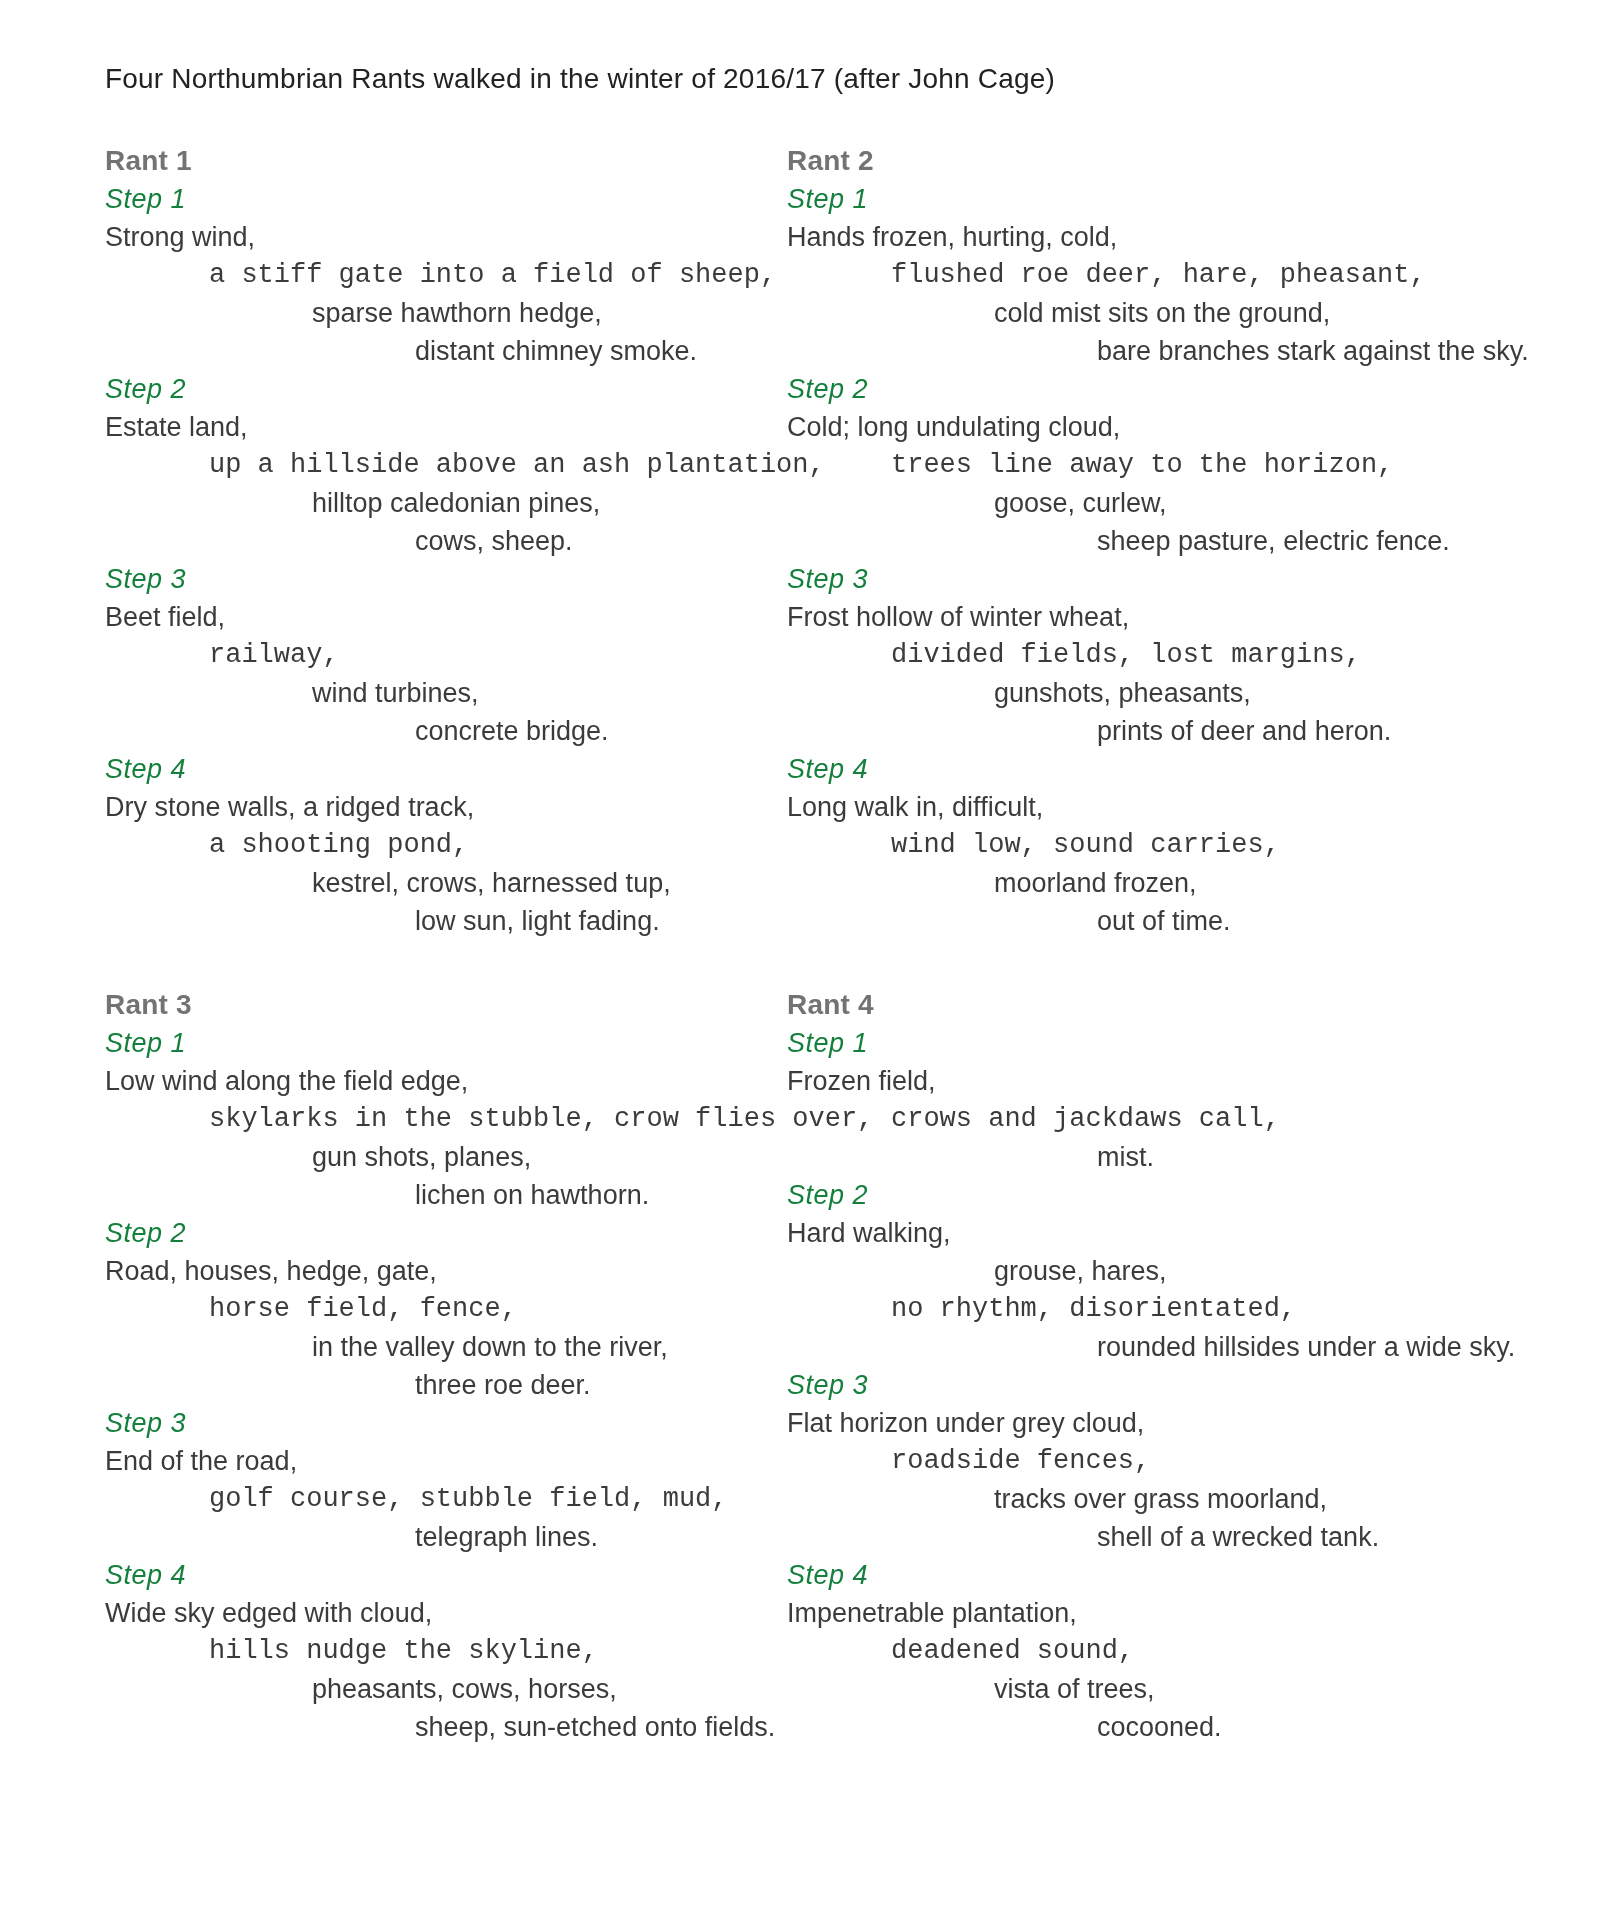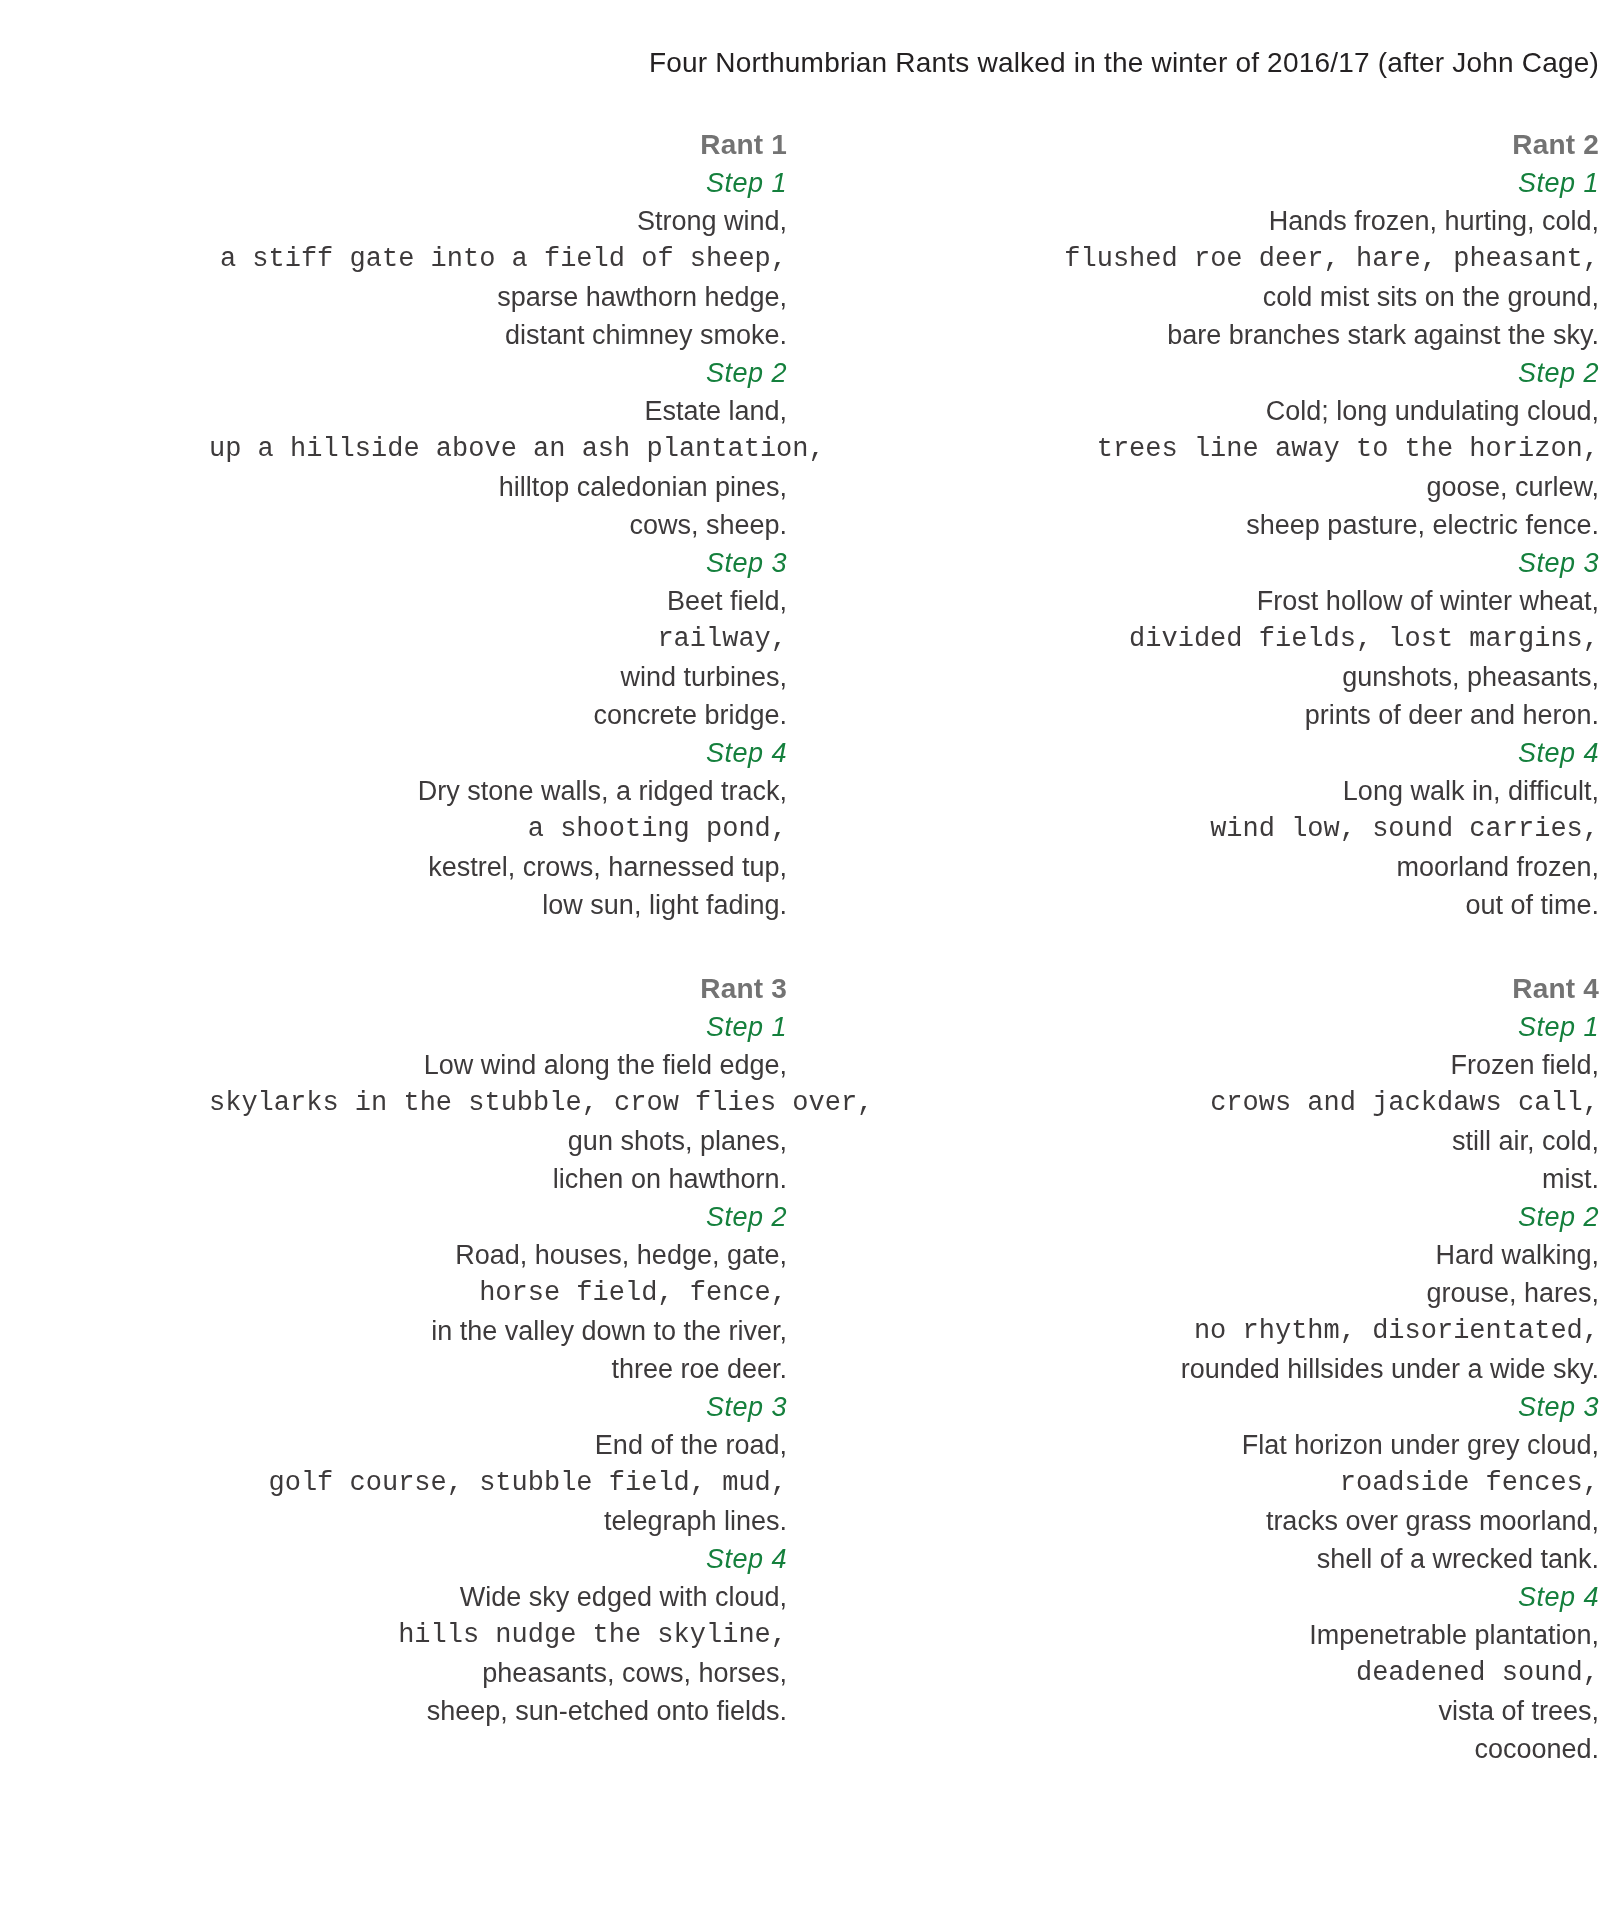--- a/index.html
+++ b/index.html
@@ -12,23 +12,22 @@
     height: 1918px;
     font-family: "Liberation Sans", "DejaVu Sans", sans-serif;
     color: #3d3a3b;
     box-sizing: border-box;
     overflow: hidden;
   }
   .page {
     position: relative;
     width: 1599px;
     height: 1918px;
-    padding: 44px 0 0 105px;
+    padding: 60px 0 0 105px;
     box-sizing: border-box;
-    text-align: right;
   }
   .doc-title {
     margin: 0;
     font-size: 28px;
     font-weight: 500;
     line-height: 38px;
     color: #242122;
     letter-spacing: 0.2px;
   }
   .rants-grid {
@@ -141,21 +140,20 @@
         <p class="line ind-0">Wide sky edged with cloud,</p>
         <p class="line ind-1">hills nudge the skyline,</p>
         <p class="line ind-2">pheasants, cows, horses,</p>
         <p class="line ind-3">sheep, sun-etched onto fields.</p>
       </section>
       <section class="rant">
         <h2 class="rant-heading">Rant 4</h2>
         <p class="step-label">Step 1</p>
         <p class="line ind-0">Frozen field,</p>
         <p class="line ind-1">crows and jackdaws call,</p>
-        <p class="line ind-2">still air, cold,</p>
         <p class="line ind-3">mist.</p>
         <p class="step-label">Step 2</p>
         <p class="line ind-0">Hard walking,</p>
         <p class="line ind-2">grouse, hares,</p>
         <p class="line ind-1">no rhythm, disorientated,</p>
         <p class="line ind-3">rounded hillsides under a wide sky.</p>
         <p class="step-label">Step 3</p>
         <p class="line ind-0">Flat horizon under grey cloud,</p>
         <p class="line ind-1">roadside fences,</p>
         <p class="line ind-2">tracks over grass moorland,</p>

